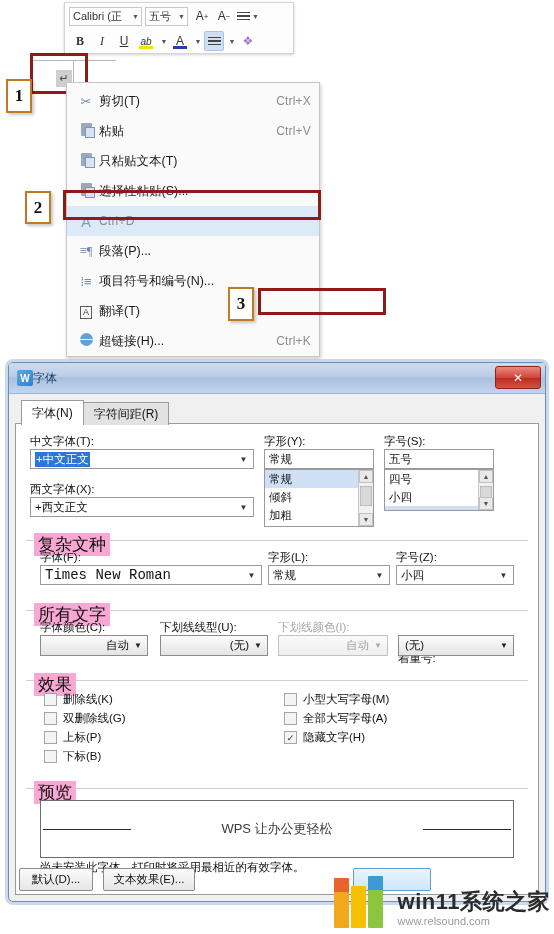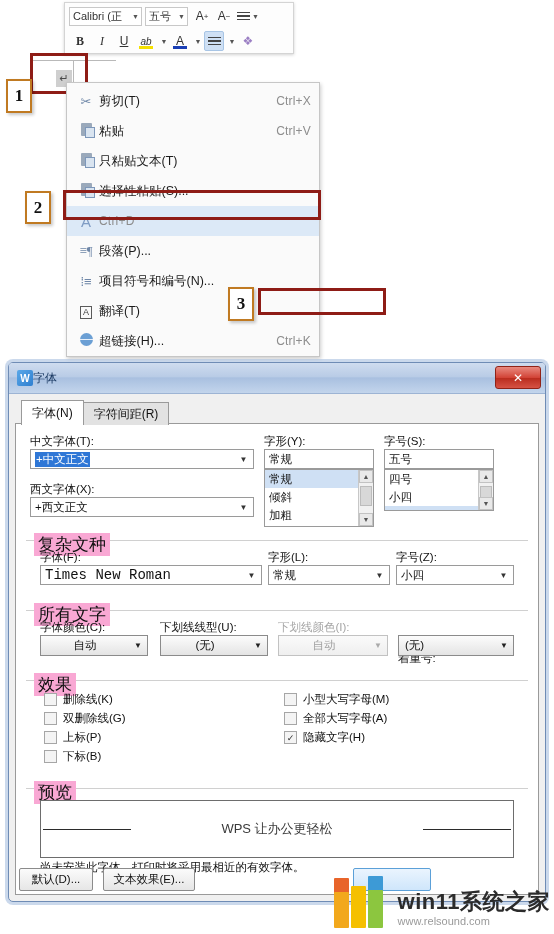--- a/index.html
+++ b/index.html
@@ -138,21 +138,21 @@
   .vscroll { position:absolute; right:0; top:0; bottom:0; width:14px; background:#f1f1f1; border-left:1px solid #c7c7c7; }
   .vs-btn { height:13px; display:flex;align-items:center;justify-content:center;font-size:7px;color:#555;background:#e9e9e9;border:1px solid #c2c2c2;box-sizing:border-box;}
   .vs-thumb { position:absolute; left:1px; right:1px; top:16px; height:18px; background:#d8d8d8; border:1px solid #bcbcbc; }
 
   .dd {
     border:1px solid #8b8b8b; box-sizing:border-box; height:21px;
     background: linear-gradient(to bottom,#fcfcfc,#e4e4e4);
     display:flex; align-items:center; font-size:11.5px; color:#111;
   }
   .dd.disabled { color:#a0a0a0; background: linear-gradient(to bottom,#fafafa,#efefef); border-color:#c2c2c2; }
-  .dd .val { flex:1; text-align:center; }
+  .dd .val { flex:1; text-align:right; }
   .dd .arrow { width:18px; text-align:center; font-size:8px; color:#222; }
   .dd.disabled .arrow { color:#aaa; }
 
   .cbrow { display:flex; align-items:center; height:19px; font-size:11.5px; color:#111; }
   .cbox { width:11px; height:11px; border:1px solid #a6a6a6; background:#f4f4f4; margin-right:6px;
           display:flex;align-items:center;justify-content:center; font-size:9px; color:#2b2b2b; flex:0 0 11px; }
 
   .preview-box { border:1px solid #6d6d6d; background:#fff; position:relative; }
   .pv-line { position:absolute; top:50%; height:1px; background:#2b2b2b; }
   .pv-text { position:absolute; left:0; right:0; top:50%; transform:translateY(-50%); text-align:center; font-size:13px; color:#3a3a3a; }

